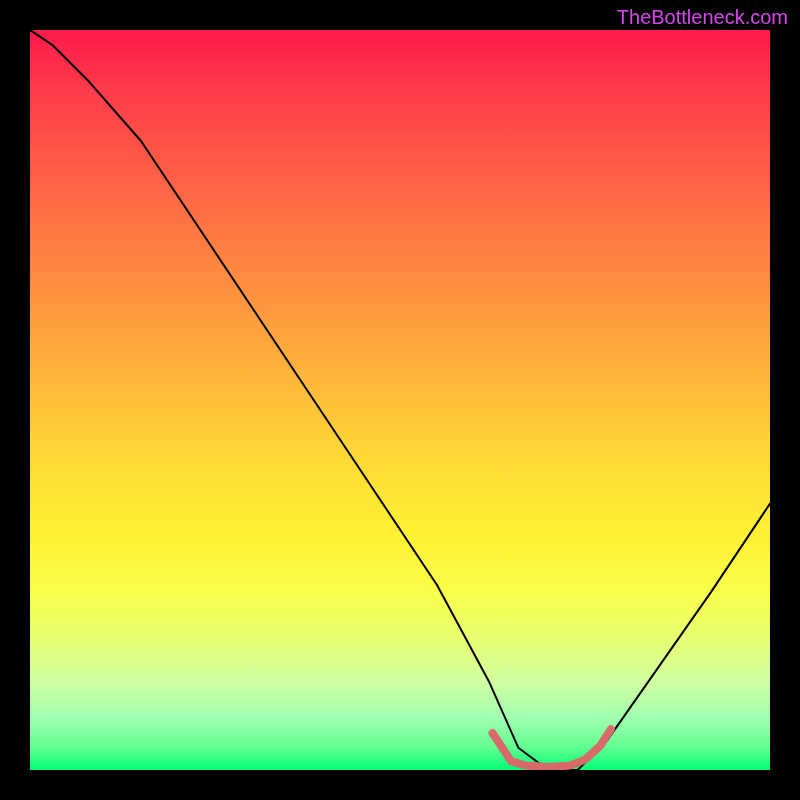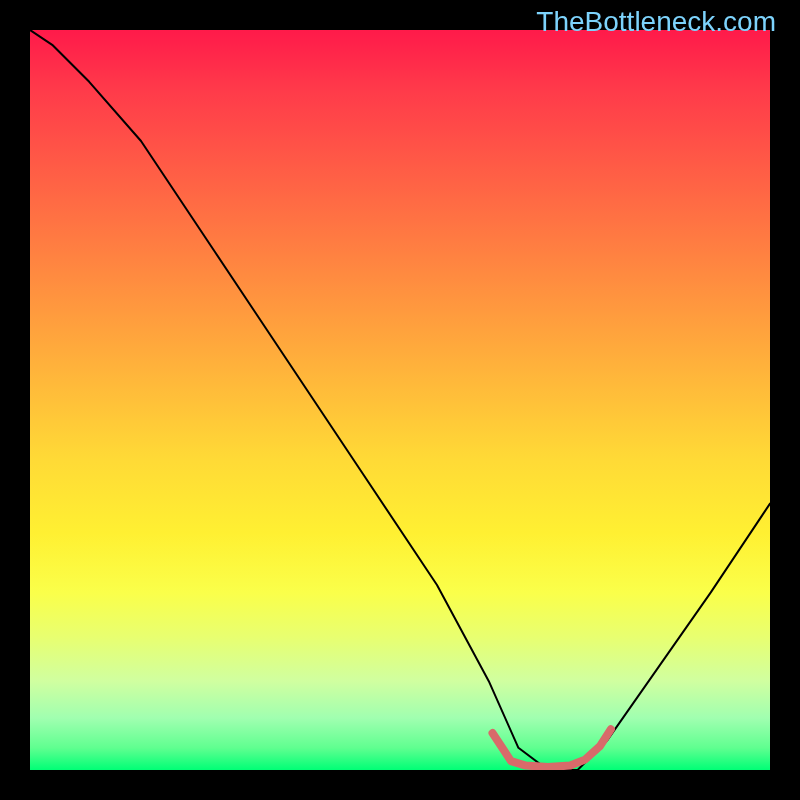--- a/index.html
+++ b/index.html
@@ -6,23 +6,23 @@
   body {
     width: 800px;
     height: 800px;
     background: #000;
     position: relative;
     font-family: Arial, sans-serif;
   }
   .watermark {
     position: absolute;
     top: 6px;
-    right: 24px;
-    color: #7dd3fc;
-    font-size: 28px;
+    right: 12px;
+    color: #d946ef;
+    font-size: 20px;
     font-weight: 500;
     z-index: 10;
   }
   .plot-area {
     position: absolute;
     top: 30px;
     left: 30px;
     width: 740px;
     height: 740px;
     background: linear-gradient(to bottom,

